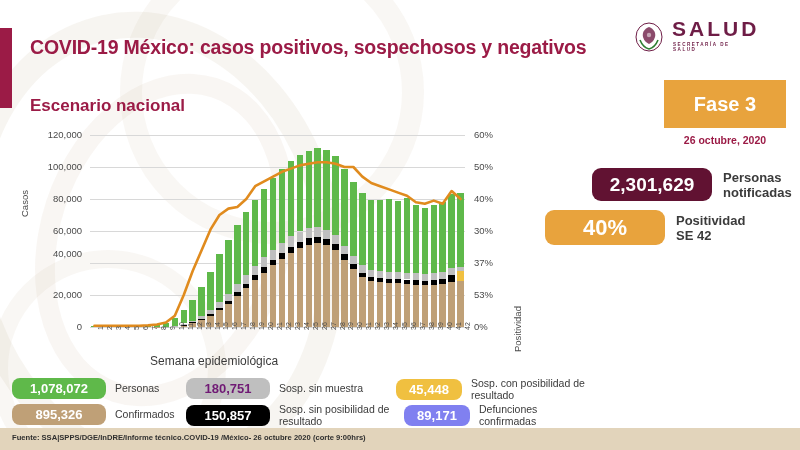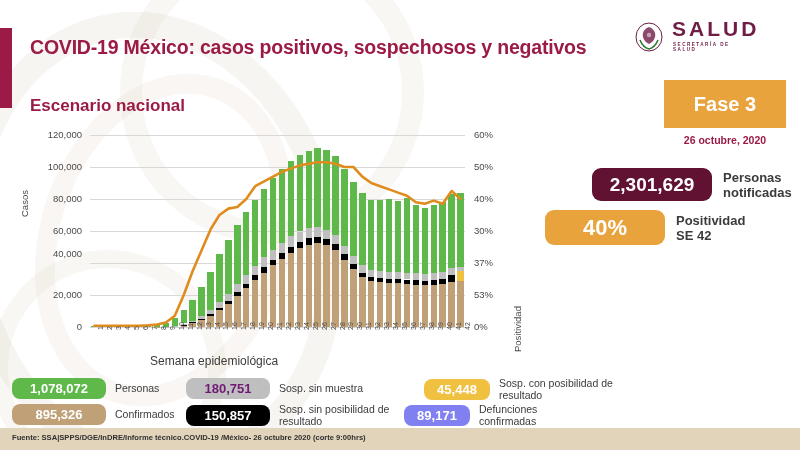--- a/index.html
+++ b/index.html
@@ -461,21 +461,21 @@
   <div class="lg" style="left:186px;top:28px;">
     <div class="lg-chip" style="background:#000000;width:84px;">
       <span>150,857</span>
     </div>
     <div class="lg-text">
       <div>Sosp. sin posibilidad de</div>
       <div>resultado</div>
     </div>
   </div>
 
-  <div class="lg" style="left:424px;top:2px;align-items:center;">
+  <div class="lg" style="left:396px;top:2px;align-items:center;">
     <div class="lg-chip" style="background:#F0C040;width:66px;">
       <span>45,448</span>
     </div>
     <div class="lg-text">
       <div>Sosp. con posibilidad de</div>
       <div>resultado</div>
     </div>
   </div>
   <div class="lg" style="left:404px;top:28px;">
     <div class="lg-chip" style="background:#8080F0;width:66px;">

